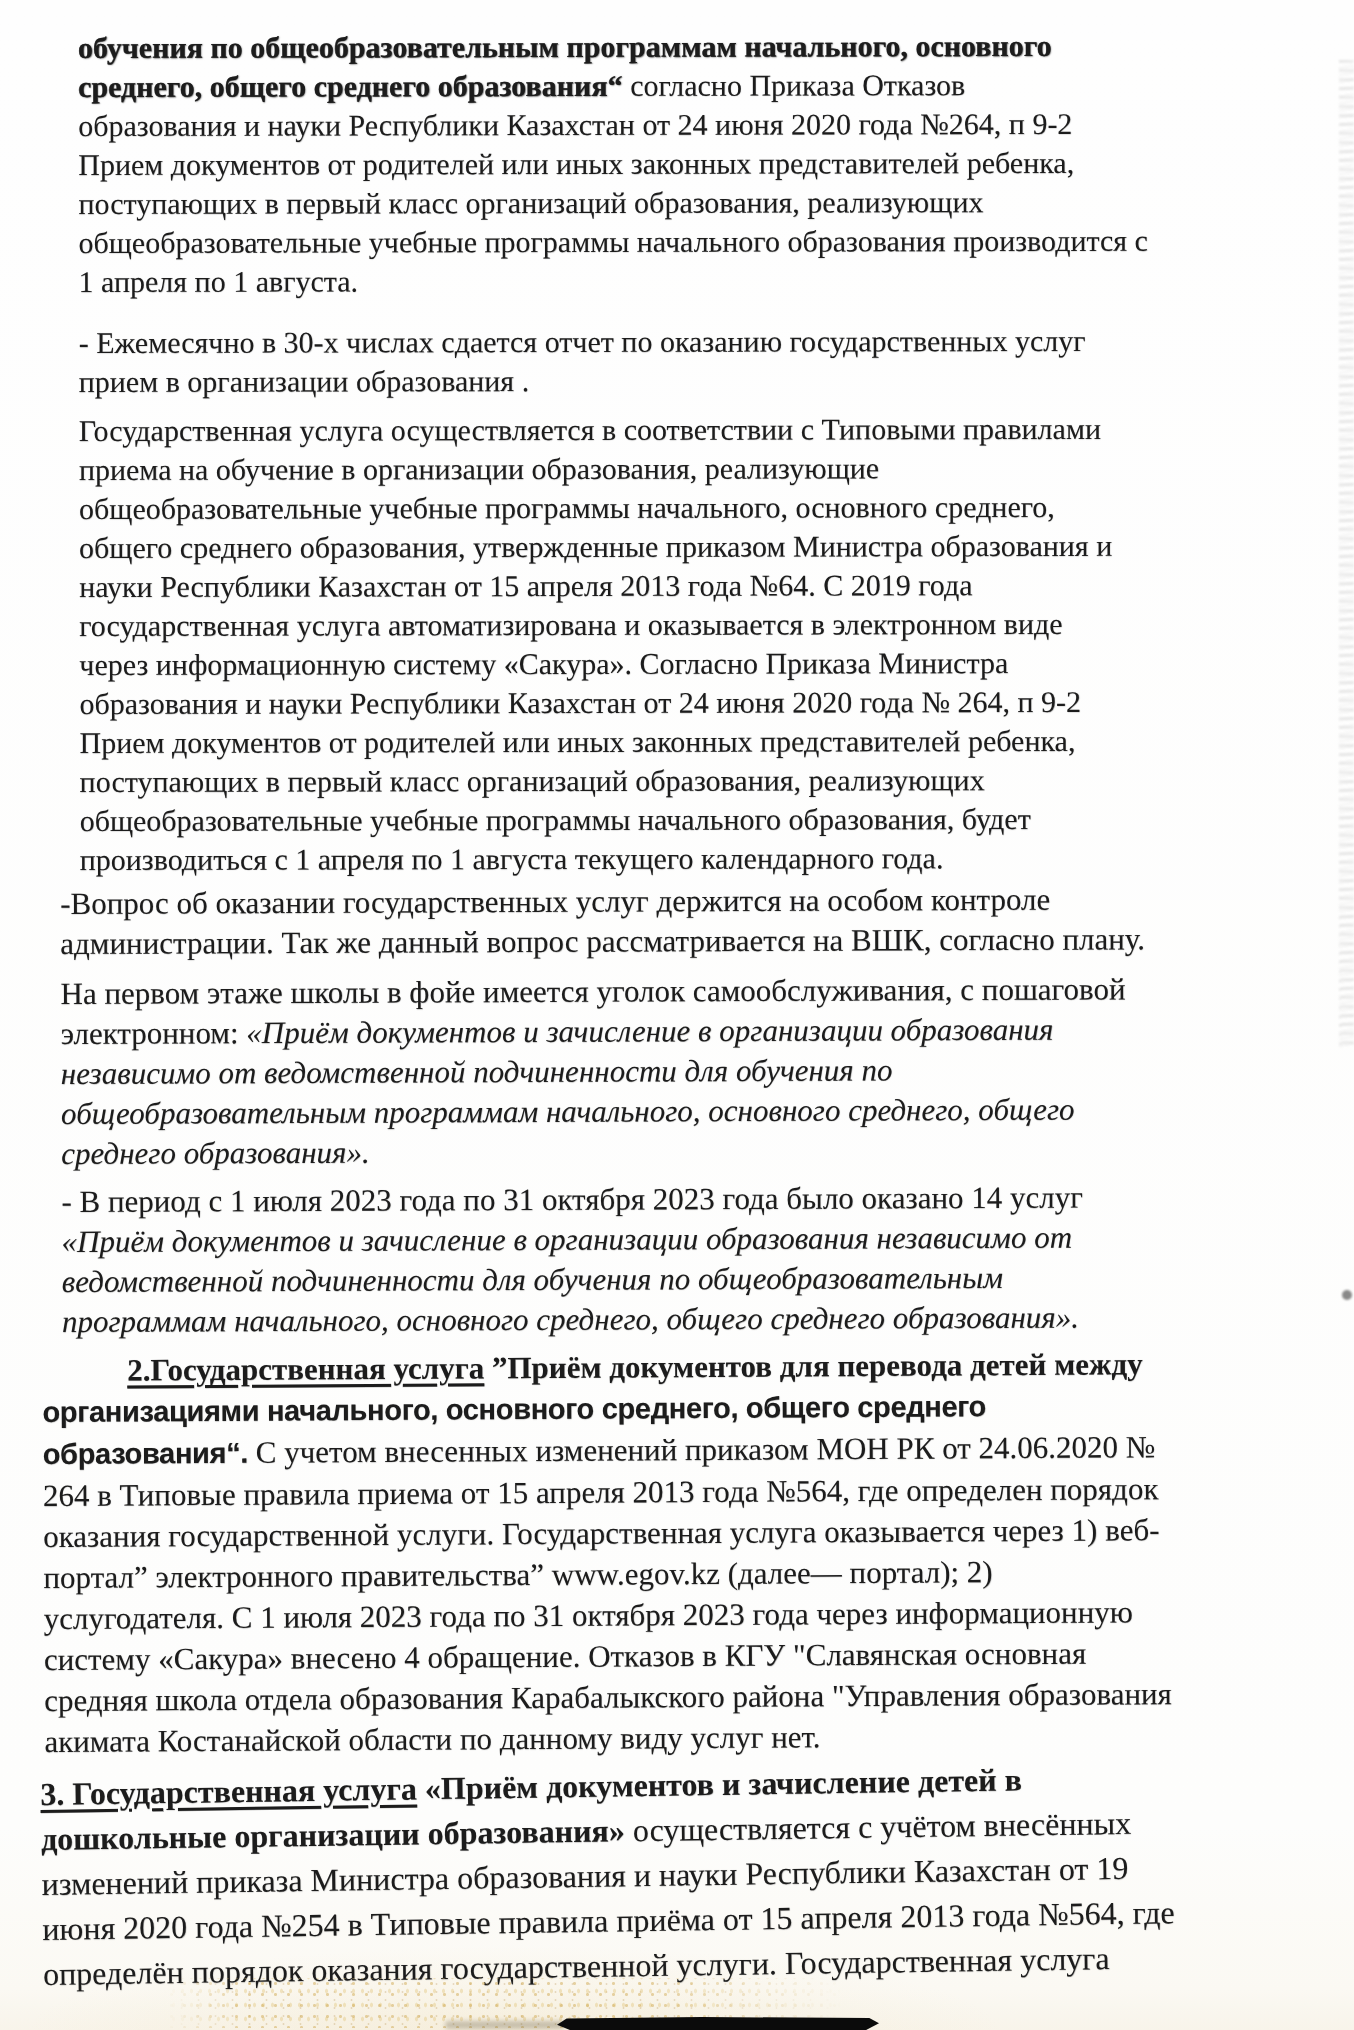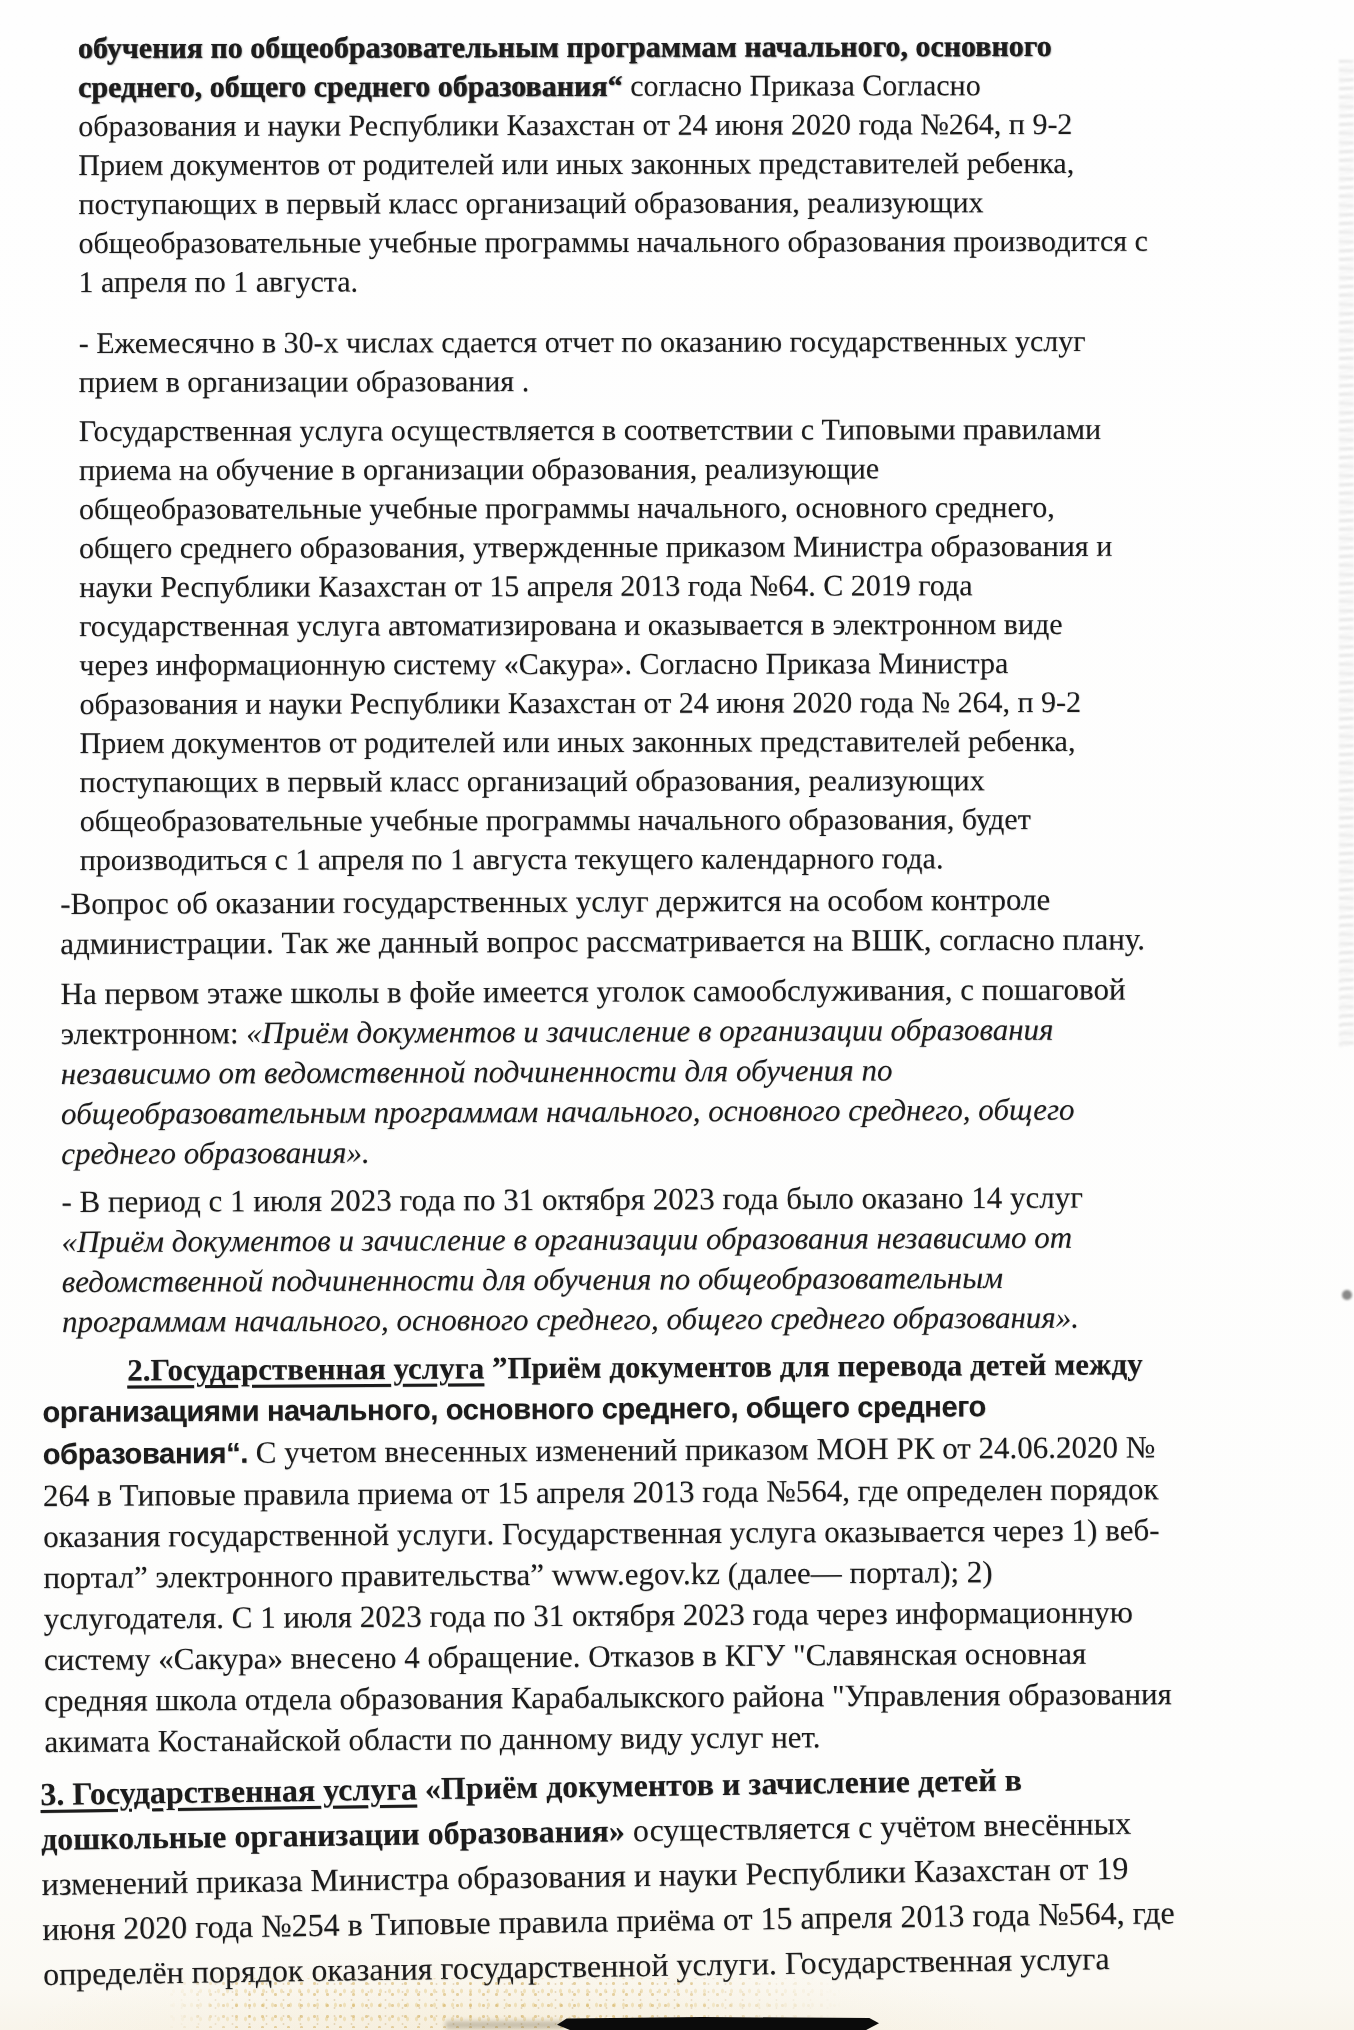--- a/index.html
+++ b/index.html
@@ -66,21 +66,21 @@
   }
 </style>
 </head>
 <body>
 
 <div class="page">
 
   <section class="blk blkA">
     <div class="para">
       <div class="ln"><span class="b heavy">обучения по общеобразовательным программам начального, основного</span></div>
-      <div class="ln"><span class="b heavy">среднего, общего среднего образования“</span><span> согласно Приказа Согласно</span></div>
+      <div class="ln"><span class="b heavy">среднего, общего среднего образования“</span><span> согласно Приказа Отказов</span></div>
       <div class="ln">образования и науки Республики Казахстан от 24 июня 2020 года №264, п  9-2</div>
       <div class="ln">Прием документов от родителей или иных  законных представителей ребенка,</div>
       <div class="ln">поступающих в первый класс организаций образования, реализующих</div>
       <div class="ln">общеобразовательные учебные программы начального образования производится с</div>
       <div class="ln">1 апреля по 1 августа.</div>
     </div>
     <div class="para gap-lg">
       <div class="ln">- Ежемесячно в 30-х числах сдается отчет по оказанию государственных услуг</div>
       <div class="ln">прием в организации образования .</div>
     </div>

